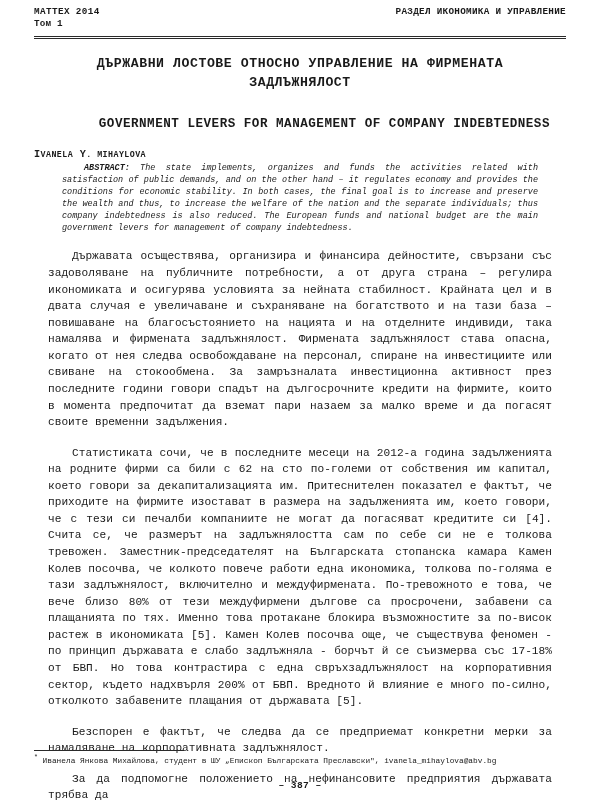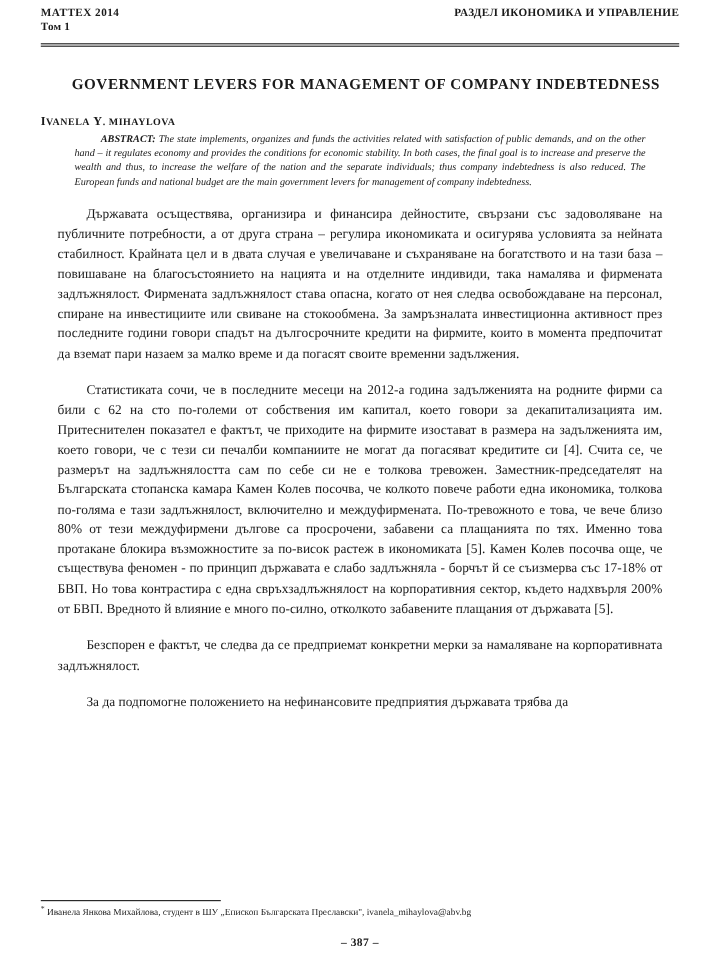--- a/index.html
+++ b/index.html
@@ -15,20 +15,21 @@
     color: #1a1a1a;
     overflow: hidden;
   }
   .page {
     position: absolute;
     left: 0; top: 0;
     width: 600px;
     height: 800px;
     box-sizing: border-box;
     padding: 6px 34px 0 34px;
+    font-family: Liberation Mono, monospace;
   }
 
   
   .runhead {
     display: flex;
     justify-content: space-between;
     align-items: flex-start;
     font-weight: bold;
     font-size: 9.3px;
     letter-spacing: 0.15px;
@@ -150,20 +151,21 @@
 
   <div class="runhead">
     <div class="runhead-left">
       <div>MATTEX 2014</div>
       <div>Том 1</div>
     </div>
     <div class="runhead-right">РАЗДЕЛ  ИКОНОМИКА И УПРАВЛЕНИЕ</div>
   </div>
   <div class="rule-double"></div>
 
+  <div class="title-bg">ДЪРЖАВНИ ЛОСТОВЕ ОТНОСНО УПРАВЛЕНИЕ НА ФИРМЕНАТА ЗАДЛЪЖНЯЛОСТ</div>
 
 
   <div class="title-en">GOVERNMENT LEVERS FOR MANAGEMENT OF COMPANY INDEBTEDNESS</div>
 
   <div class="author-en"><span>I</span><span class="smallcaps">VANELA</span> <span>Y</span><span class="smallcaps">. M</span><span class="smallcaps">IHAYLOVA</span></div>
 
   <div class="abstract-block">
     <p><span class="lead">ABSTRACT:</span><span> The state implements, organizes and funds the activities related with satisfaction of public demands, and on the other hand – it regulates economy and provides the conditions for economic stability. In both cases, the final goal is to increase and preserve the wealth and thus, to increase the welfare of the nation and the separate individuals; thus company indebtedness is also reduced. The European funds and national budget are the main government levers for management of company indebtedness.</span></p>
   </div>
 

